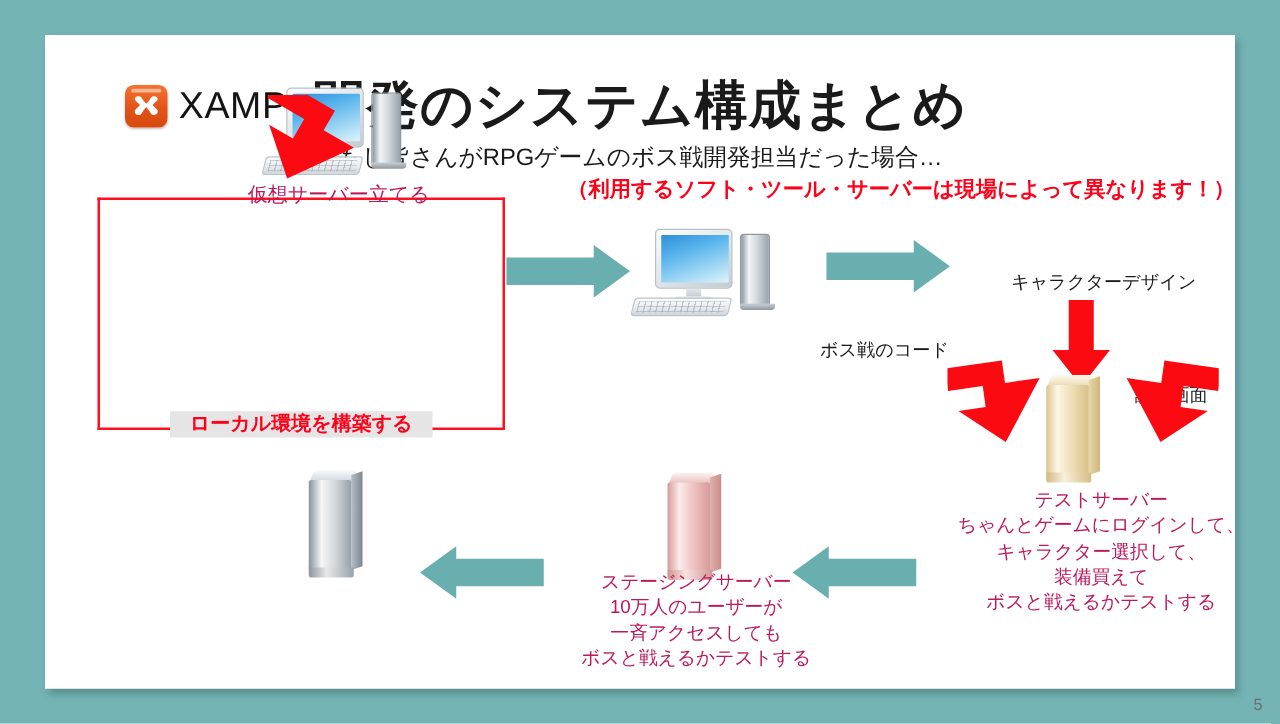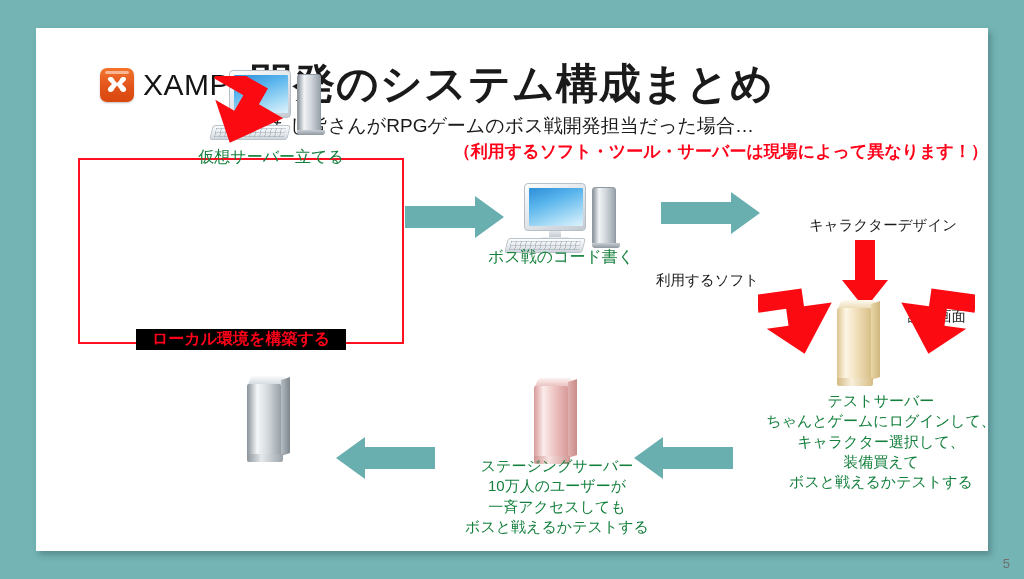--- a/index.html
+++ b/index.html
@@ -78,21 +78,21 @@
     border-top: 2.5px solid #ff1020;
   }
   .redbox-label {
     position: absolute;
     left: 100px; top: 301px;
     width: 210px;
     text-align: center;
     font-size: 16px;
     font-weight: 700;
     color: #ff0019;
-    background: #000000;
+    background: #e5e5e5;
     white-space: nowrap;
   }
 
   
   .xampp-wrap {
     position: absolute;
     left: 64px; top: 40px;
     display: flex;
     align-items: center;
     gap: 9px;
@@ -221,21 +221,21 @@
   .srv-tan .srv-top  { background: linear-gradient(180deg,#fefaf0,#e6d4a6); }
   .srv-tan .srv-side { background: linear-gradient(90deg,#e9d7a8,#cfb57c); }
   .srv-tan .srv-foot { background: linear-gradient(90deg,#d3b981,#f8efdb 40%,#d6bd85); }
 
   
   .caption {
     position: absolute;
     text-align: center;
     font-size: 15px;
     line-height: 1.35;
-    color: #15803d;
+    color: #be185d;
     white-space: pre-line;
   }
   .caption-lg { font-size: 16px; }
 
   .small-label {
     position: absolute;
     font-size: 14.5px;
     color: #1a1a1a;
     white-space: nowrap;
   }
@@ -303,33 +303,32 @@
       </div>
       <div class="cmp-neck"></div>
       <div class="cmp-base"></div>
       <div class="cmp-kbd">
         <div class="cmp-kbd-keys"></div>
       </div>
       <div class="cmp-tower"></div>
       <div class="cmp-tower-foot"></div>
     </div>
 
-    <div class="caption caption-lg" style="left:420px; top:218px; width:210px;">ボス戦のコード書く</div>
 
     <svg class="arrow" style="left:625px; top:163px;" width="100" height="44" viewBox="0 0 100 44">
       <path d="M0 11 L70 11 L70 1 L99 22 L70 43 L70 33 L0 33 Z" fill="#6aafaf"></path>
     </svg>
 
     <div class="small-label" style="left:773px; top:188px;">キャラクターデザイン</div>
 
     <svg class="arrow" style="left:805px; top:212px;" width="48" height="70" viewBox="0 0 48 70">
       <path d="M14 0 L34 0 L34 40 L47 40 L24 69 L1 40 L14 40 Z" fill="#fb0a12"></path>
     </svg>
 
-    <div class="small-label" style="left:620px; top:243px;">利用するソフト</div>
+    <div class="small-label" style="left:620px; top:243px;">ボス戦のコード</div>
 
     <svg class="arrow" style="left:722px; top:258px;" width="84" height="72" viewBox="0 0 84 72">
       <path d="M2 3 L48 3 L48 21 L76 21 L42 68 L8 38 L30 38 L30 21 L2 21 Z" transform="rotate(-8 42 35)" fill="#fb0a12"></path>
     </svg>
 
     <div class="small-label" style="left:872px; top:243px;margin-top:36px;">課金画面</div>
 
     <svg class="arrow" style="left:855px; top:258px;" width="84" height="72" viewBox="0 0 84 72">
       <path d="M82 3 L36 3 L36 21 L8 21 L42 68 L76 38 L54 38 L54 21 L82 21 Z" transform="rotate(8 42 35)" fill="#fb0a12"></path>
     </svg>

